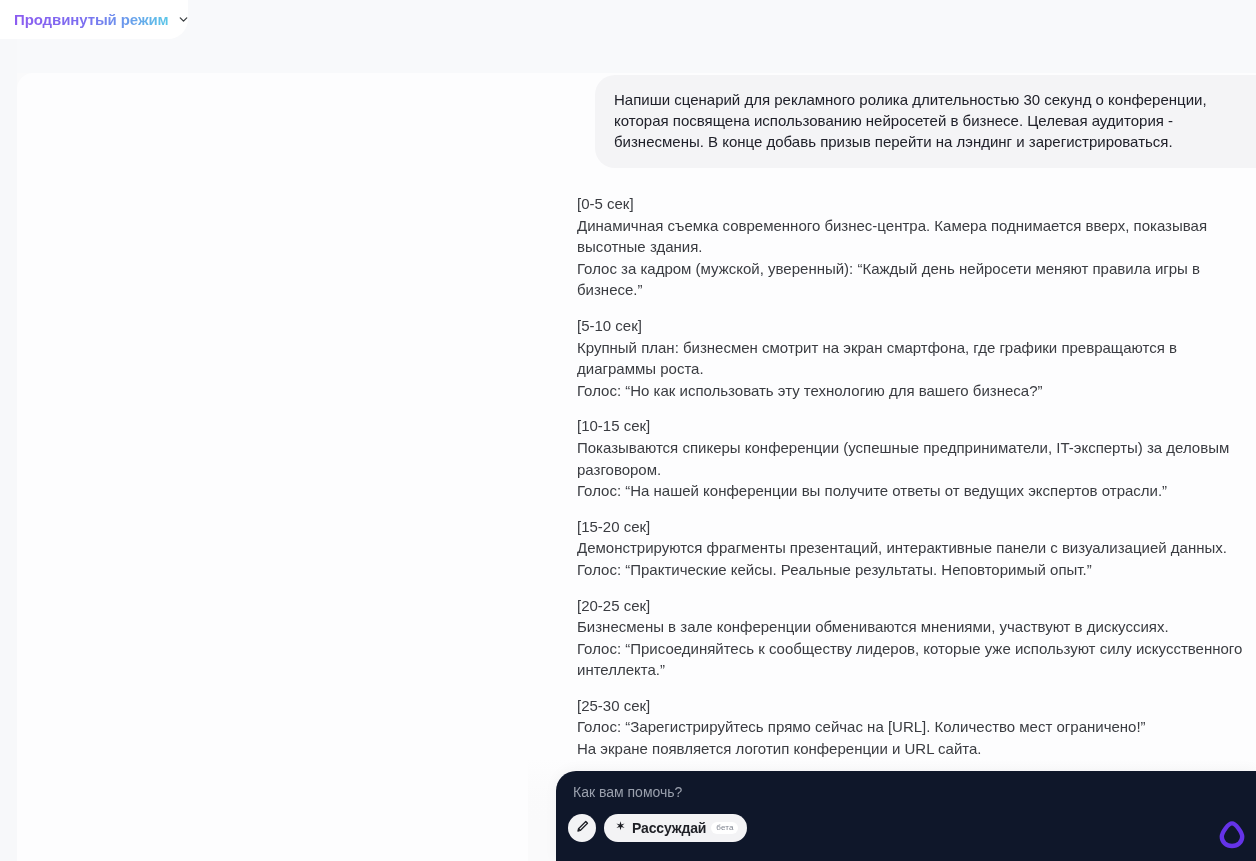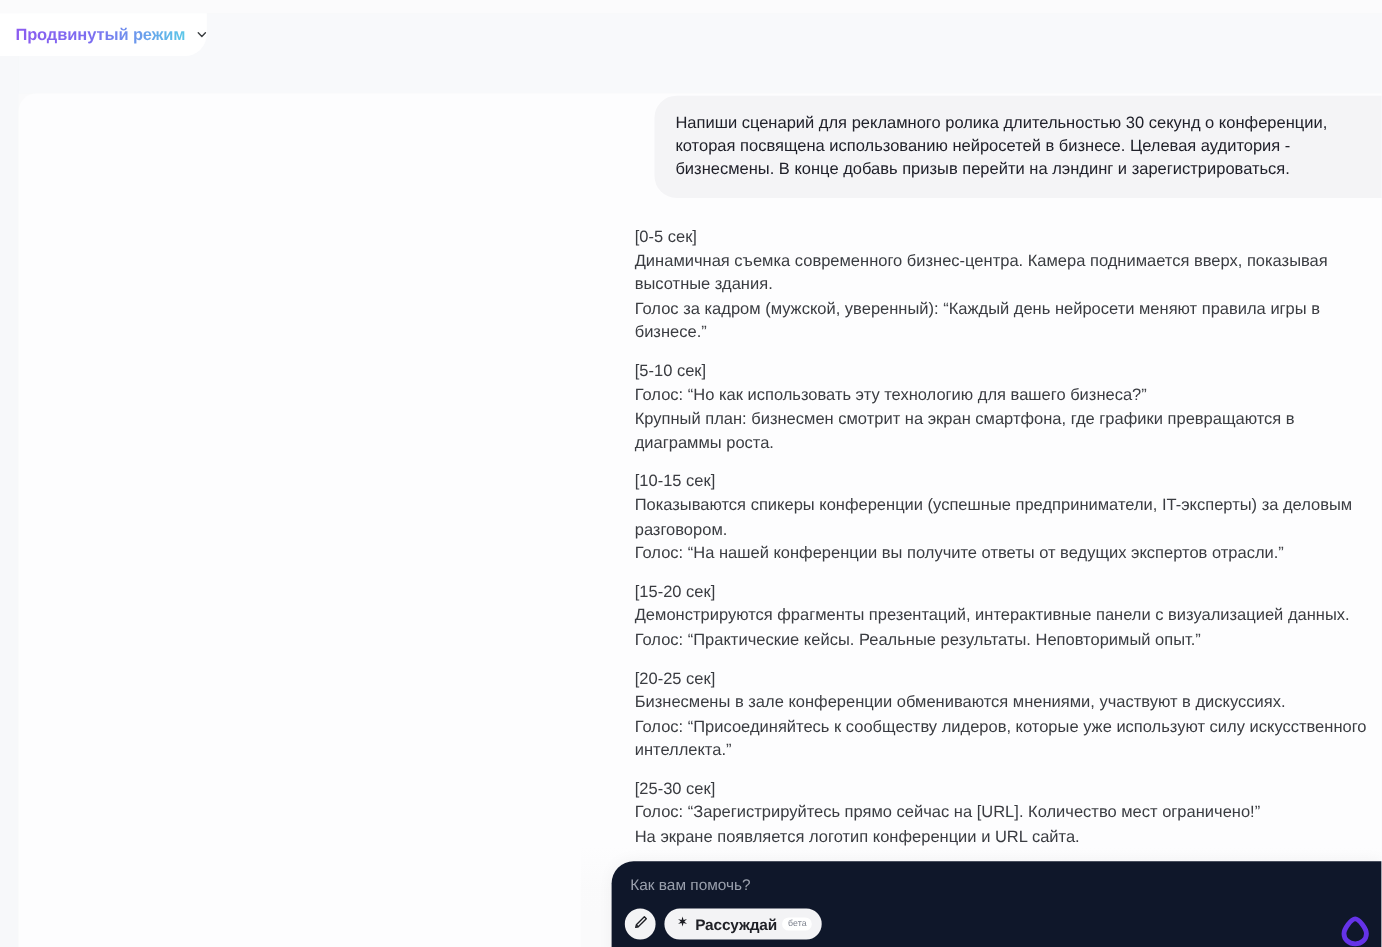--- a/index.html
+++ b/index.html
@@ -15,21 +15,20 @@
     font-family: "Liberation Sans", sans-serif;
     -webkit-font-smoothing: antialiased;
     position: relative;
   }
 
   
   .app-root {
     position: absolute;
     inset: 0;
     background: #fafafb;
-    margin-top: 12px;
   }
   .left-rail {
     position: absolute;
     left: 0; top: 0;
     width: 17px; height: 861px;
     background: #f7f8fa;
   }
   .content-panel {
     position: absolute;
     left: 17px; top: 73px;
@@ -236,22 +235,22 @@
     </div>
 
     <div class="assistant-block" id="assistant-block">
         <div class="assistant-section">
           <div class="assistant-line">[0-5 сек]</div>
           <div class="assistant-line">Динамичная съемка современного бизнес-центра. Камера поднимается вверх, показывая высотные здания.</div>
           <div class="assistant-line">Голос за кадром (мужской, уверенный): “Каждый день нейросети меняют правила игры в бизнесе.”</div>
         </div>
         <div class="assistant-section">
           <div class="assistant-line">[5-10 сек]</div>
+          <div class="assistant-line">Крупный план: бизнесмен смотрит на экран смартфона, где графики превращаются в диаграммы роста.</div>
           <div class="assistant-line">Голос: “Но как использовать эту технологию для вашего бизнеса?”</div>
-          <div class="assistant-line">Крупный план: бизнесмен смотрит на экран смартфона, где графики превращаются в диаграммы роста.</div>
         </div>
         <div class="assistant-section">
           <div class="assistant-line">[10-15 сек]</div>
           <div class="assistant-line">Показываются спикеры конференции (успешные предприниматели, IT-эксперты) за деловым разговором.</div>
           <div class="assistant-line">Голос: “На нашей конференции вы получите ответы от ведущих экспертов отрасли.”</div>
         </div>
         <div class="assistant-section">
           <div class="assistant-line">[15-20 сек]</div>
           <div class="assistant-line">Демонстрируются фрагменты презентаций, интерактивные панели с визуализацией данных.</div>
           <div class="assistant-line">Голос: “Практические кейсы. Реальные результаты. Неповторимый опыт.”</div>

